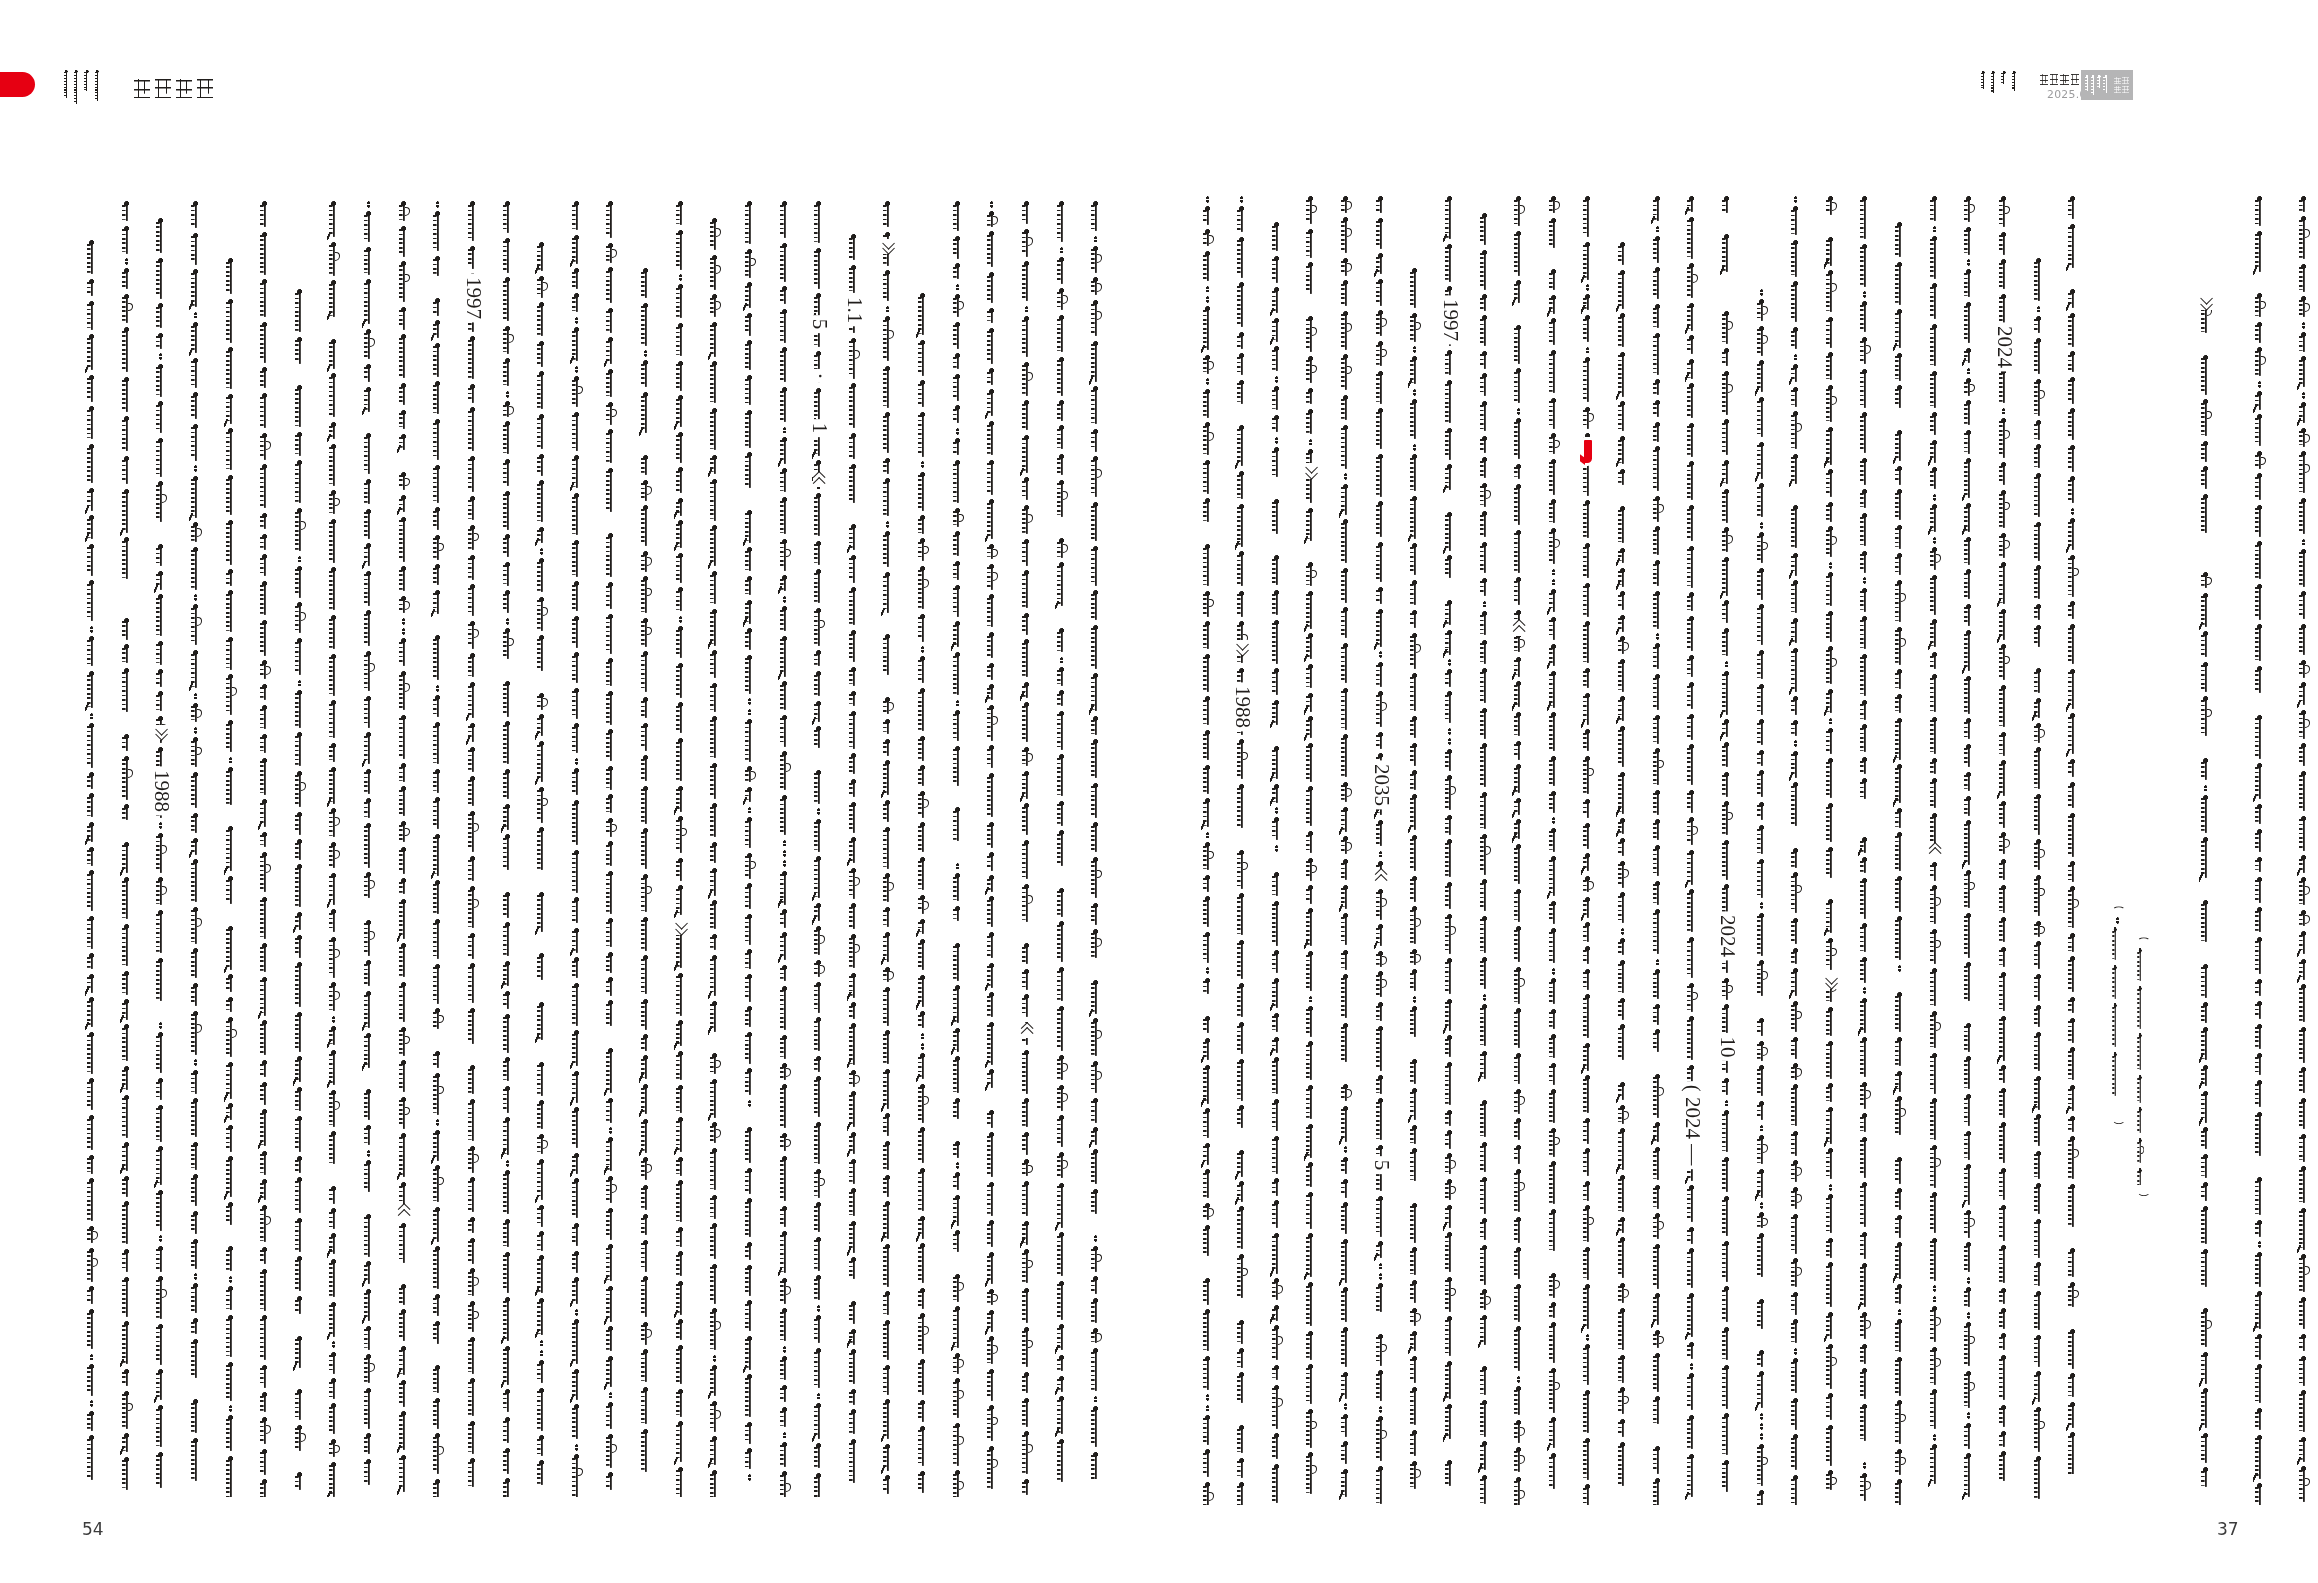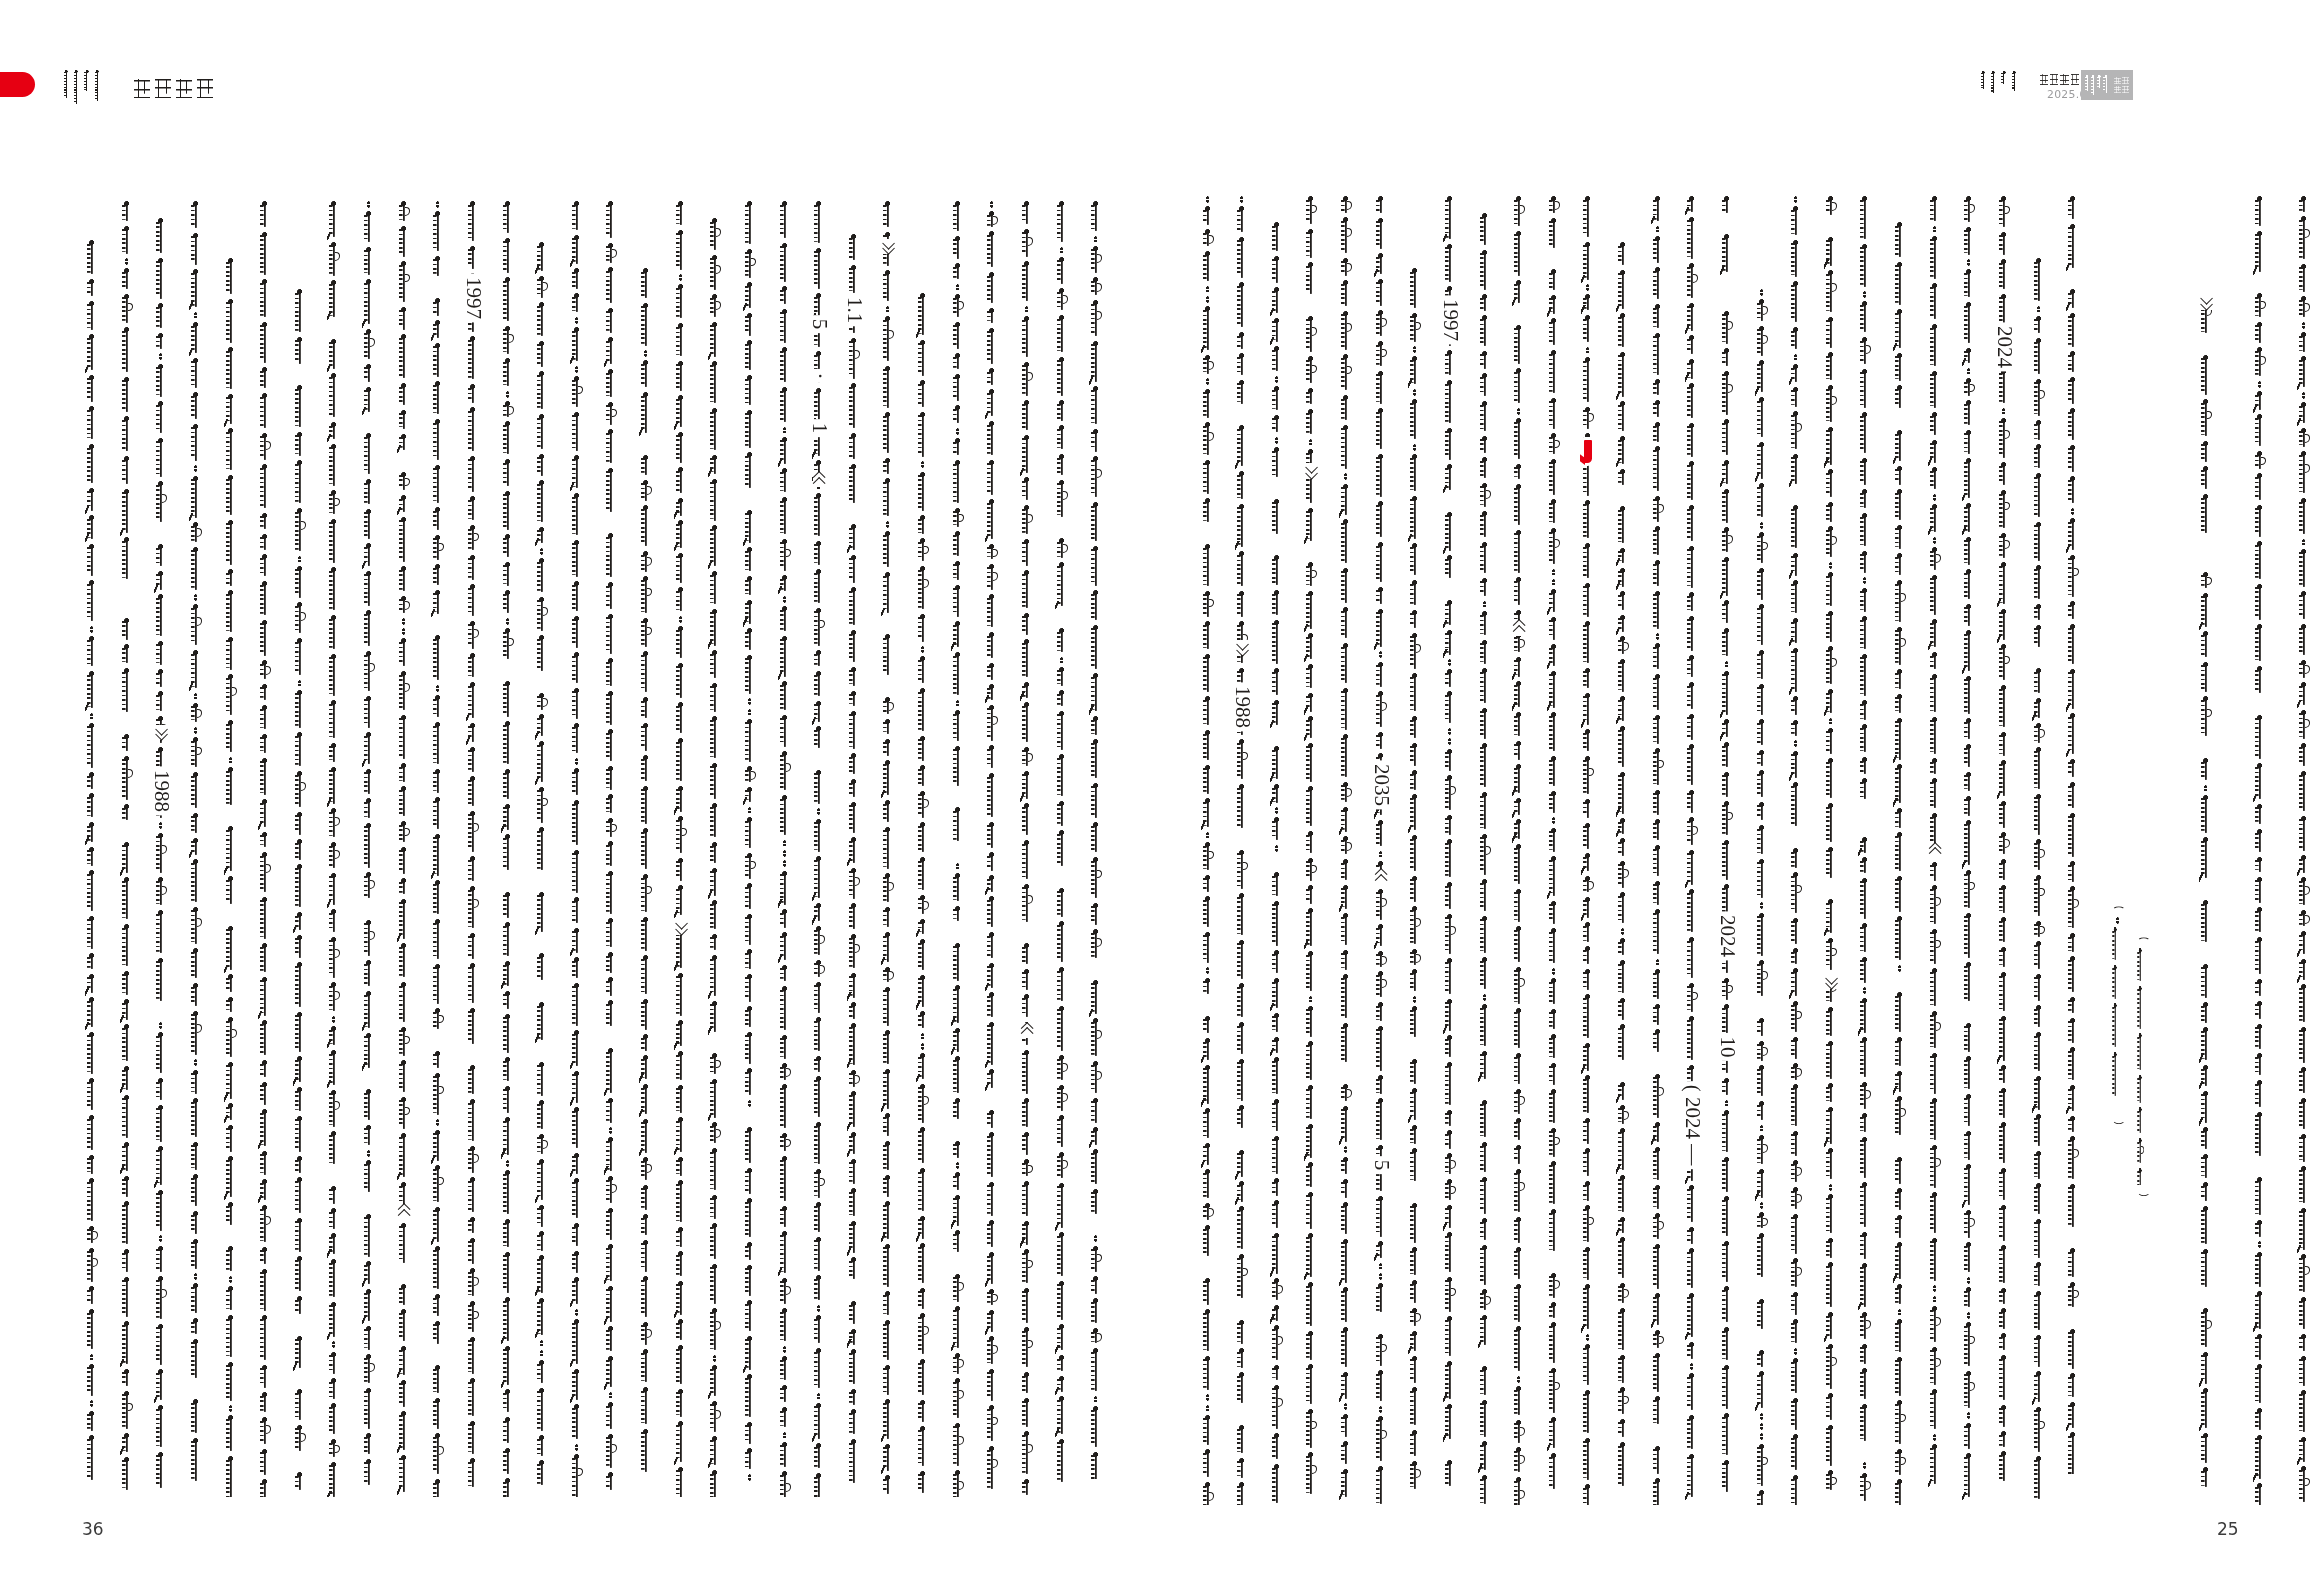--- a/index.html
+++ b/index.html
@@ -2822,16 +2822,16 @@
           <div class="w" style="height: 33px;"></div>
           <div class="w" style="height: 18.5px;"></div>
           <div class="w" style="height: 31px;"></div>
           <div class="w" style="height: 43px;"></div>
           <div class="w tail" style="height: 26px;"></div>
           <div class="w loop" style="height: 37px;"></div>
         </div>
       </div>
     </div>
 
-  <div class="page-num left">36</div>
-  <div class="page-num right">25</div>
+  <div class="page-num left">54</div>
+  <div class="page-num right">37</div>
 </div>
 
 
 </body></html>

